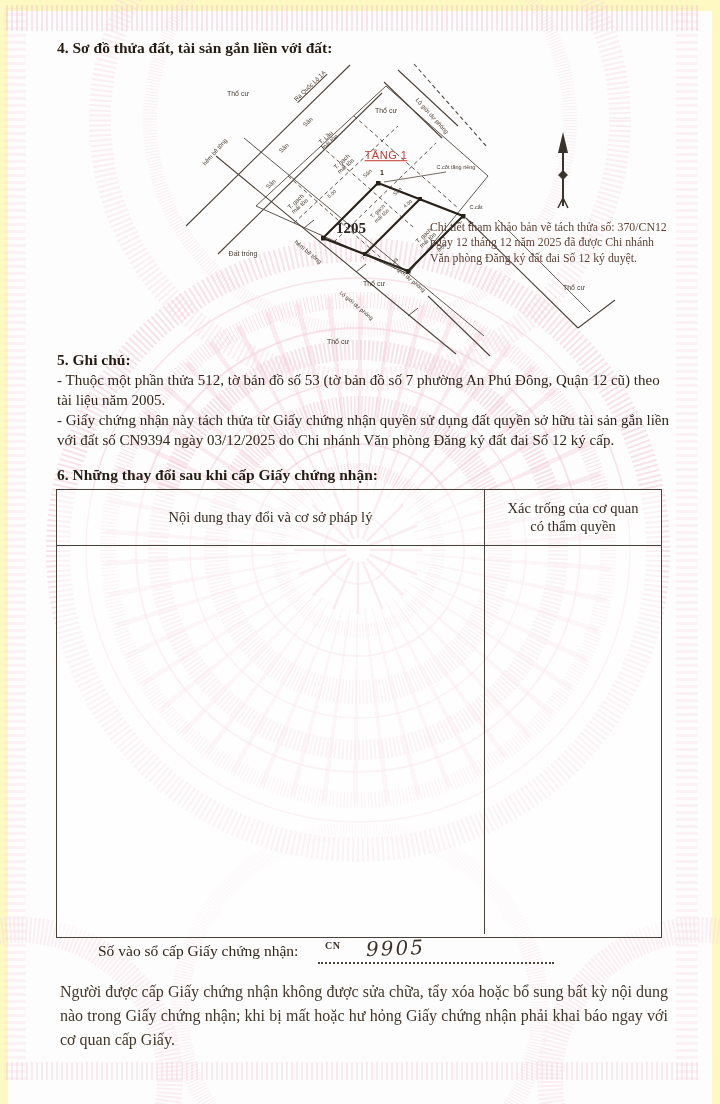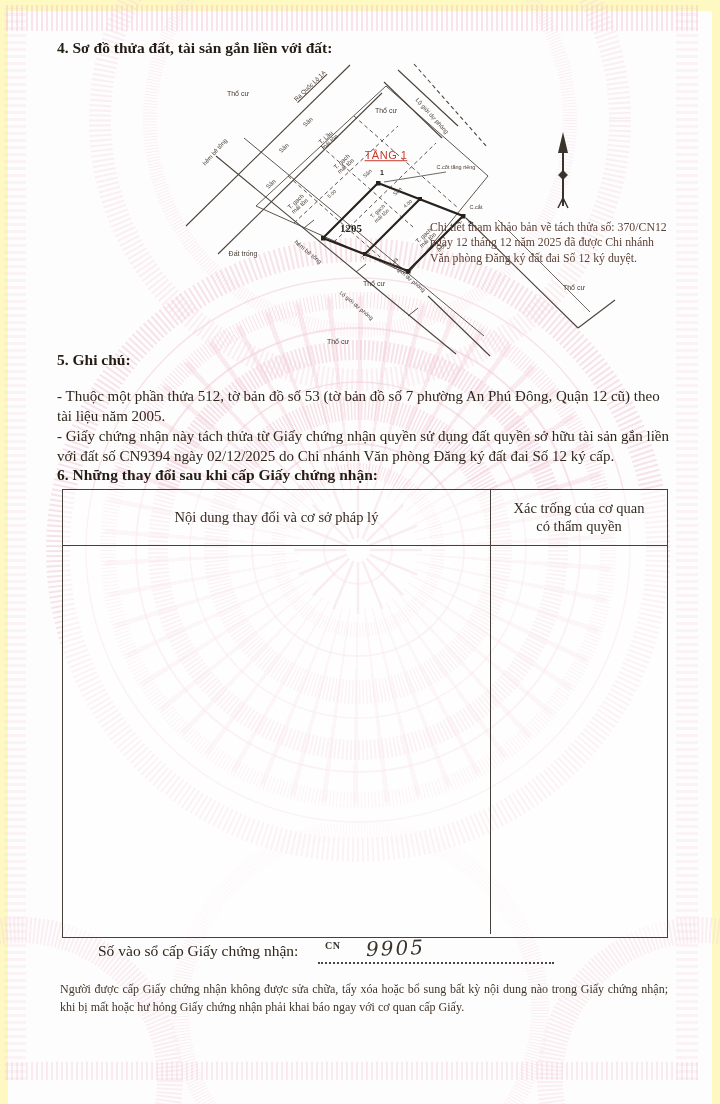--- a/index.html
+++ b/index.html
@@ -33,38 +33,38 @@
       font-family:"Liberation Sans","DejaVu Sans",sans-serif;line-height:1.05;
       transform:translate(-50%,-50%);}
   .ml.red{color:#c23a2e;font-weight:normal;text-decoration:underline;letter-spacing:.5px;
       font-family:"Liberation Sans","DejaVu Sans",sans-serif;}
   .ml.plot{font-weight:bold;color:#2a241e;font-family:"Liberation Serif",serif;}
   .ml.b{font-weight:bold;color:#2a241e;}
   .ml.u{text-decoration:underline;}
   #map-note{left:430px;top:220px;width:244px;font-size:11.8px;line-height:1.3;color:#5d4237;}
 
   #sec5{left:57px;top:351px;width:614px;}
-  #sec5 .h{margin-bottom:17px;}
+  #sec5 .h{margin-bottom:1px;}
   #sec6-title{left:57px;top:466px;width:614px;}
 
-  .tbl{left:62px;top:489px;width:604px;height:447px;border:1.6px solid #45403a;background:rgba(255,255,255,.55);}
+  .tbl{left:56px;top:489px;width:604px;height:447px;border:1.6px solid #45403a;background:rgba(255,255,255,.55);}
   .tbl-header{display:flex;height:55px;border-bottom:1.4px solid #45403a;}
   .tbl-c1{width:427px;border-right:1.4px solid #45403a;display:flex;align-items:center;justify-content:center;}
   .tbl-c2{flex:1;display:flex;align-items:center;justify-content:center;text-align:center;padding:0 14px;}
   .tbl-header div{font-size:14.5px;color:#332b22;line-height:1.2;}
   .tbl-body{display:flex;height:388px;}
   .tbl-body .tbl-c1,.tbl-body .tbl-c2{height:100%;}
 
   #serial{left:62px;top:942px;width:600px;height:34px;margin-left:36px;}
   #serial-label{font-size:15.5px;color:#2f261c;}
   #serial-dots{position:absolute;left:220px;top:20px;width:236px;border-bottom:2px dotted #4d463e;}
   #serial-prefix{position:absolute;left:227px;top:-2px;font-weight:bold;font-size:10px;color:#3a332b;letter-spacing:.5px;}
   #serial-number{position:absolute;left:268px;top:-6px;font-size:20px;font-style:italic;color:#3a332b;
      font-family:"DejaVu Serif",serif;transform:rotate(-2deg);letter-spacing:2px;}
-  #warning{left:60px;top:980px;width:608px;font-size:12px;line-height:1.5;color:#41362a;text-align:justify;}
+  #warning{left:60px;top:980px;width:608px;font-size:16px;line-height:1.5;color:#41362a;text-align:justify;}
 </style>
 </head>
 <body>
 
 <div id="canvas">
   <div id="page"></div>
 
   <div class="band" id="band-top"></div>
   <div class="band" id="band-bottom"></div>
   <div class="band" id="band-left"></div>
@@ -176,21 +176,21 @@
         <span class="ml" style="left: 113px; top: 128px; font-size: 6px; transform: translate(-50%, -50%) rotate(-42deg);">Sân</span>
         <span class="ml" style="left: 170px; top: 84px; font-size: 6px; transform: translate(-50%, -50%) rotate(-42deg);">T. Lầu
 mái tôn</span>
         <span class="ml" style="left: 186px; top: 108px; font-size: 6px; transform: translate(-50%, -50%) rotate(-42deg);">T. gạch
 mái tôn</span>
         <span class="ml" style="left: 140px; top: 148px; font-size: 6px; transform: translate(-50%, -50%) rotate(-42deg);">T. gạch
 mái tôn</span>
         <span class="ml" style="left: 210px; top: 118px; font-size: 5.5px; transform: translate(-50%, -50%) rotate(-42deg);">Sân</span>
         <span class="ml" style="left: 240px; top: 136px; font-size: 5.5px; transform: translate(-50%, -50%) rotate(-42deg);">Sân</span>
         <span class="ml red" style="left: 228px; top: 100px; font-size: 11px; transform: translate(-50%, -50%) rotate(0deg);">TẦNG 1</span>
-        <span class="ml plot" style="left: 193px; top: 173px; font-size: 11px; transform: translate(-50%, -50%) rotate(0deg);">1205</span>
+        <span class="ml plot" style="left: 193px; top: 173px; font-size: 15px; transform: translate(-50%, -50%) rotate(0deg);">1205</span>
         <span class="ml" style="left: 222px; top: 158px; font-size: 5.5px; transform: translate(-50%, -50%) rotate(-42deg);">T. gạch
 mái tôn</span>
         <span class="ml" style="left: 268px; top: 182px; font-size: 6px; transform: translate(-50%, -50%) rotate(-42deg);">T. gạch
 mái tôn</span>
         <span class="ml" style="left: 298px; top: 112px; font-size: 5.5px; transform: translate(-50%, -50%) rotate(0deg);">C.cốt tầng riêng</span>
         <span class="ml b" style="left: 224px; top: 117px; font-size: 7px; transform: translate(-50%, -50%) rotate(0deg);">1</span>
         <span class="ml b" style="left: 312px; top: 168px; font-size: 7px; transform: translate(-50%, -50%) rotate(0deg);">2</span>
         <span class="ml" style="left: 318px; top: 152px; font-size: 5.5px; transform: translate(-50%, -50%) rotate(0deg);">C.cắt</span>
         <span class="ml" style="left: 85px; top: 198px; font-size: 7px; transform: translate(-50%, -50%) rotate(0deg);">Đất trống</span>
         <span class="ml" style="left: 57px; top: 96px; font-size: 6px; transform: translate(-50%, -50%) rotate(-48deg);">hẻm bê tông</span>
@@ -207,21 +207,21 @@
         <span class="ml" style="left: 236px; top: 206px; font-size: 5px; transform: translate(-50%, -50%) rotate(-42deg);">4.93</span>
       </div>
   </div>
 
   <div class="abs" id="map-note">Chi tiết tham khảo bản vẽ tách thửa số: 370/CN12 ngày 12 tháng 12 năm 2025 đã được Chi nhánh Văn phòng Đăng ký đất đai Số 12 ký duyệt.</div>
 
   <div class="abs" id="sec5">
     <div class="h">5. Ghi chú:</div>
     <div id="ghichu-list" class="body-text">
         <div>- Thuộc một phần thửa 512, tờ bản đồ số 53 (tờ bản đồ số 7 phường An Phú Đông, Quận 12 cũ) theo tài liệu năm 2005.</div>
-        <div>- Giấy chứng nhận này tách thửa từ Giấy chứng nhận quyền sử dụng đất quyền sở hữu tài sản gắn liền với đất số CN9394 ngày 02/12/2025 do Chi nhánh Văn phòng Đăng ký đất đai Số 12 ký cấp.</div>
+        <div>- Giấy chứng nhận này tách thửa từ Giấy chứng nhận quyền sử dụng đất quyền sở hữu tài sản gắn liền với đất số CN9394 ngày 03/12/2025 do Chi nhánh Văn phòng Đăng ký đất đai Số 12 ký cấp.</div>
       </div>
   </div>
 
   <div class="abs h" id="sec6-title">6. Những thay đổi sau khi cấp Giấy chứng nhận:</div>
 
   <div class="abs tbl">
     <div class="tbl-header">
       <div class="tbl-c1">Nội dung thay đổi và cơ sở pháp lý</div>
       <div class="tbl-c2">Xác trống của cơ quan có thẩm quyền</div>
     </div>

